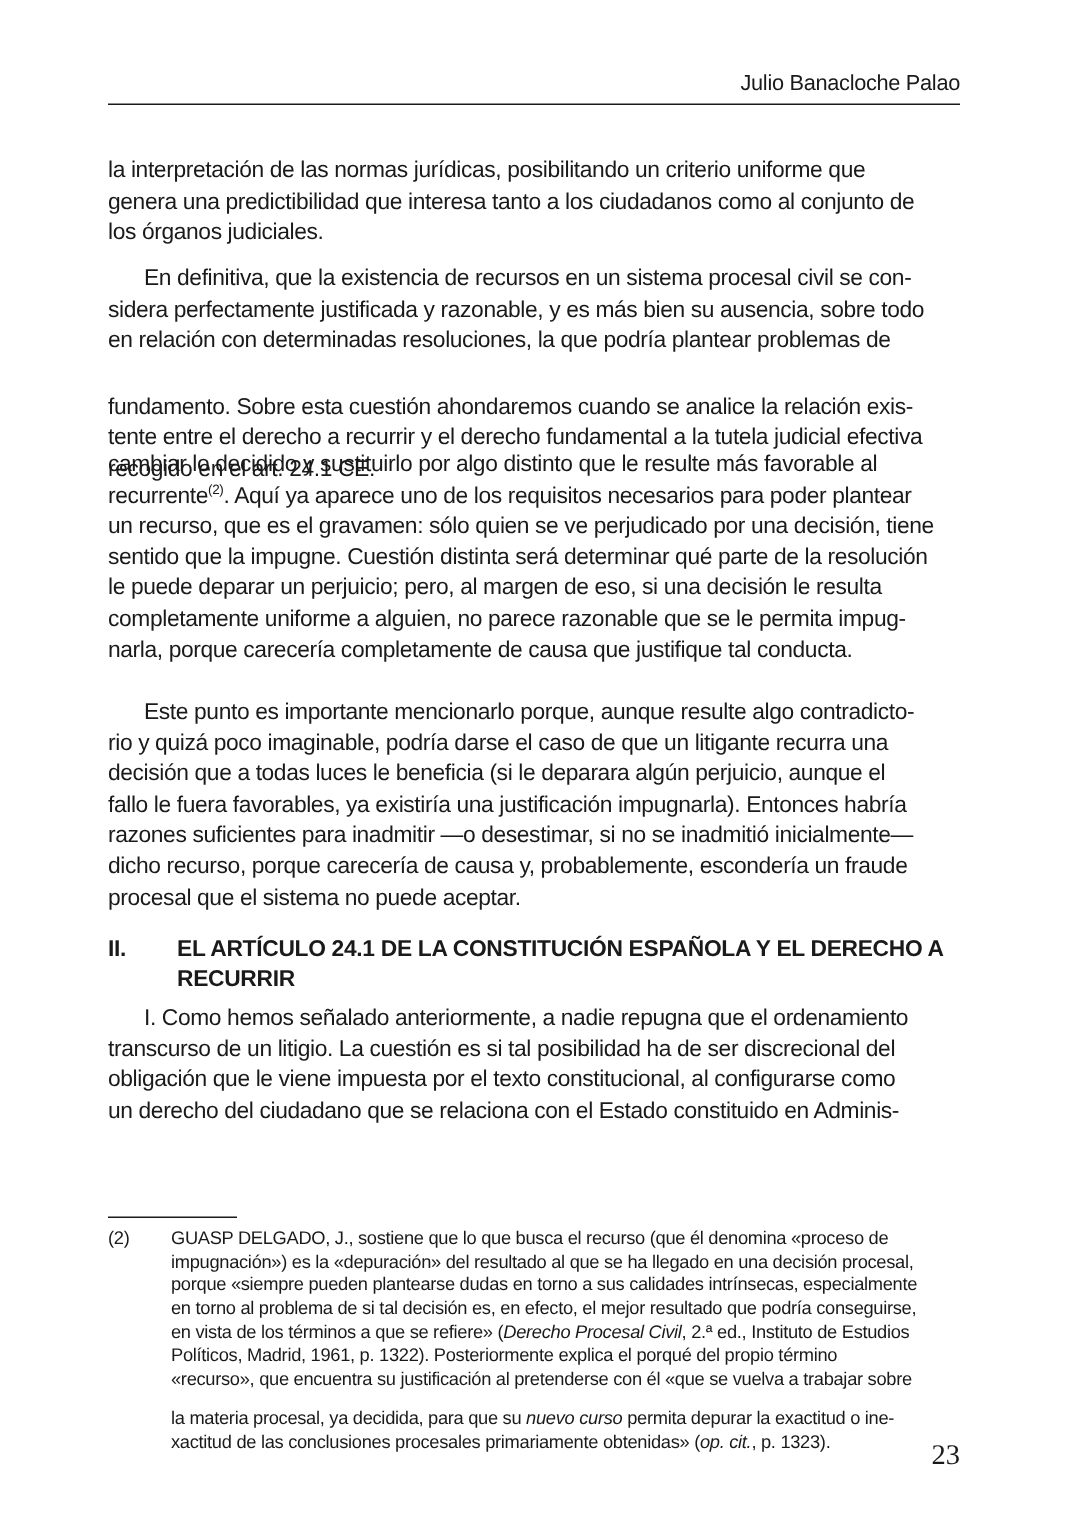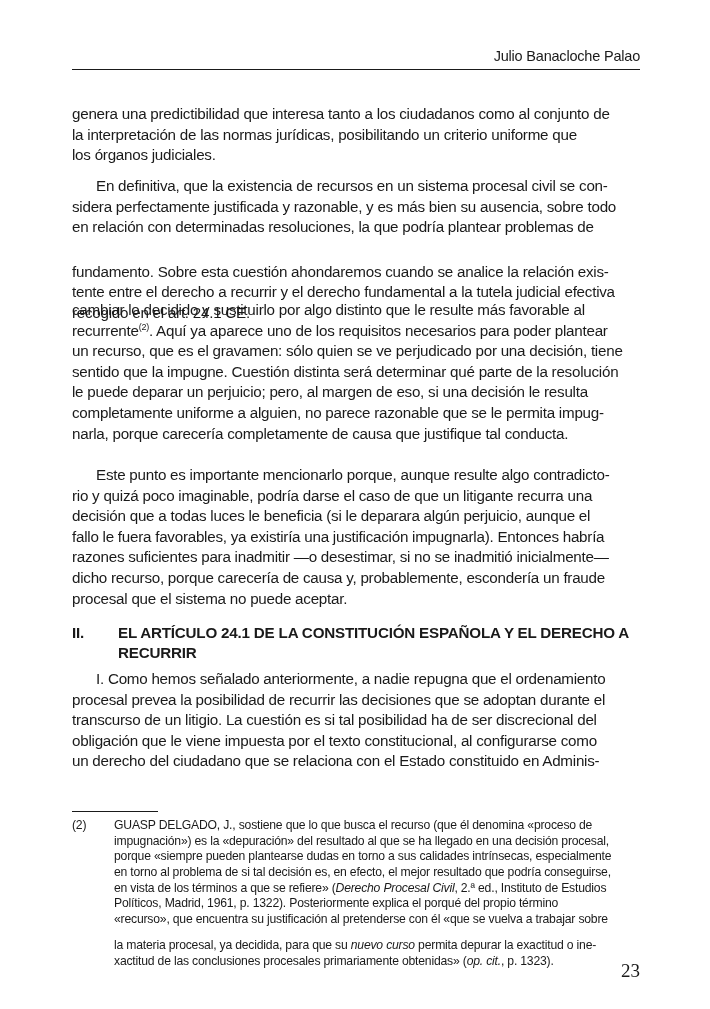--- a/index.html
+++ b/index.html
@@ -25,22 +25,22 @@
 </style>
 </head>
 <body>
 
 <div class="page">
 
   <div class="running-head">Julio Banacloche Palao</div>
   <div class="head-rule"></div>
 
   <div class="body-text" style="top:104px;">
+    <span class="line" style="white-space: nowrap; word-spacing: 0px; text-align: left; text-align-last: left;">la interpretación de las normas jurídicas, posibilitando un criterio uniforme que</span>
     <span class="line" style="white-space: nowrap; word-spacing: 0px; text-align: left; text-align-last: left;">genera una predictibilidad que interesa tanto a los ciudadanos como al conjunto de</span>
-    <span class="line" style="white-space: nowrap; word-spacing: 0px; text-align: left; text-align-last: left;">la interpretación de las normas jurídicas, posibilitando un criterio uniforme que</span>
     <span class="line last">los órganos judiciales.</span>
   </div>
 
   <div class="body-text" style="top:176px;">
     <span class="line indent" style="white-space: nowrap; word-spacing: 0px; text-align: left; text-align-last: left;">En definitiva, que la existencia de recursos en un sistema procesal civil se con-</span>
     <span class="line" style="white-space: nowrap; word-spacing: 0px; text-align: left; text-align-last: left;">sidera perfectamente justificada y razonable, y es más bien su ausencia, sobre todo</span>
     <span class="line" style="white-space: nowrap; word-spacing: 0px; text-align: left; text-align-last: left;">en relación con determinadas resoluciones, la que podría plantear problemas de</span>
     <span class="line" style="white-space: nowrap; word-spacing: 0px; text-align: left; text-align-last: left; margin-top: 24px;">fundamento. Sobre esta cuestión ahondaremos cuando se analice la relación exis-</span>
     <span class="line" style="white-space: nowrap; word-spacing: 0px; text-align: left; text-align-last: left;">tente entre el derecho a recurrir y el derecho fundamental a la tutela judicial efectiva</span>
     <span class="line last">recogido en el art. 24.1 CE.</span>
@@ -69,21 +69,20 @@
   <div class="heading" style="top:623px; height:40px;">
     <span class="num">II.</span>
     <div class="title">
       <span class="line" style="white-space: nowrap; word-spacing: 0px; text-align: left; text-align-last: left;">EL ARTÍCULO 24.1 DE LA CONSTITUCIÓN ESPAÑOLA Y EL DERECHO A</span>
       <span class="line last">RECURRIR</span>
     </div>
   </div>
 
   <div class="body-text" style="top:669px;">
     <span class="line indent" style="white-space: nowrap; word-spacing: 0px; text-align: left; text-align-last: left;">I. Como hemos señalado anteriormente, a nadie repugna que el ordenamiento</span>
-    <span class="line" style="white-space: nowrap; word-spacing: 0px; text-align: left; text-align-last: left;">procesal prevea la posibilidad de recurrir las decisiones que se adoptan durante el</span>
     <span class="line" style="white-space: nowrap; word-spacing: 0px; text-align: left; text-align-last: left;">transcurso de un litigio. La cuestión es si tal posibilidad ha de ser discrecional del</span>
     <span class="line" style="white-space: nowrap; word-spacing: 0px; text-align: left; text-align-last: left;">obligación que le viene impuesta por el texto constitucional, al configurarse como</span>
     <span class="line" style="white-space: nowrap; word-spacing: 0px; text-align: left; text-align-last: left;">un derecho del ciudadano que se relaciona con el Estado constituido en Adminis-</span>
   </div>
 
   <div class="fn-rule"></div>
   <div class="footnote">
     <span class="fn-num">(2)</span>
     <div class="fn-body">
       <span class="line" style="white-space: nowrap; word-spacing: 0px; text-align: left; text-align-last: left;">GUASP DELGADO, J., sostiene que lo que busca el recurso (que él denomina «proceso de</span>

